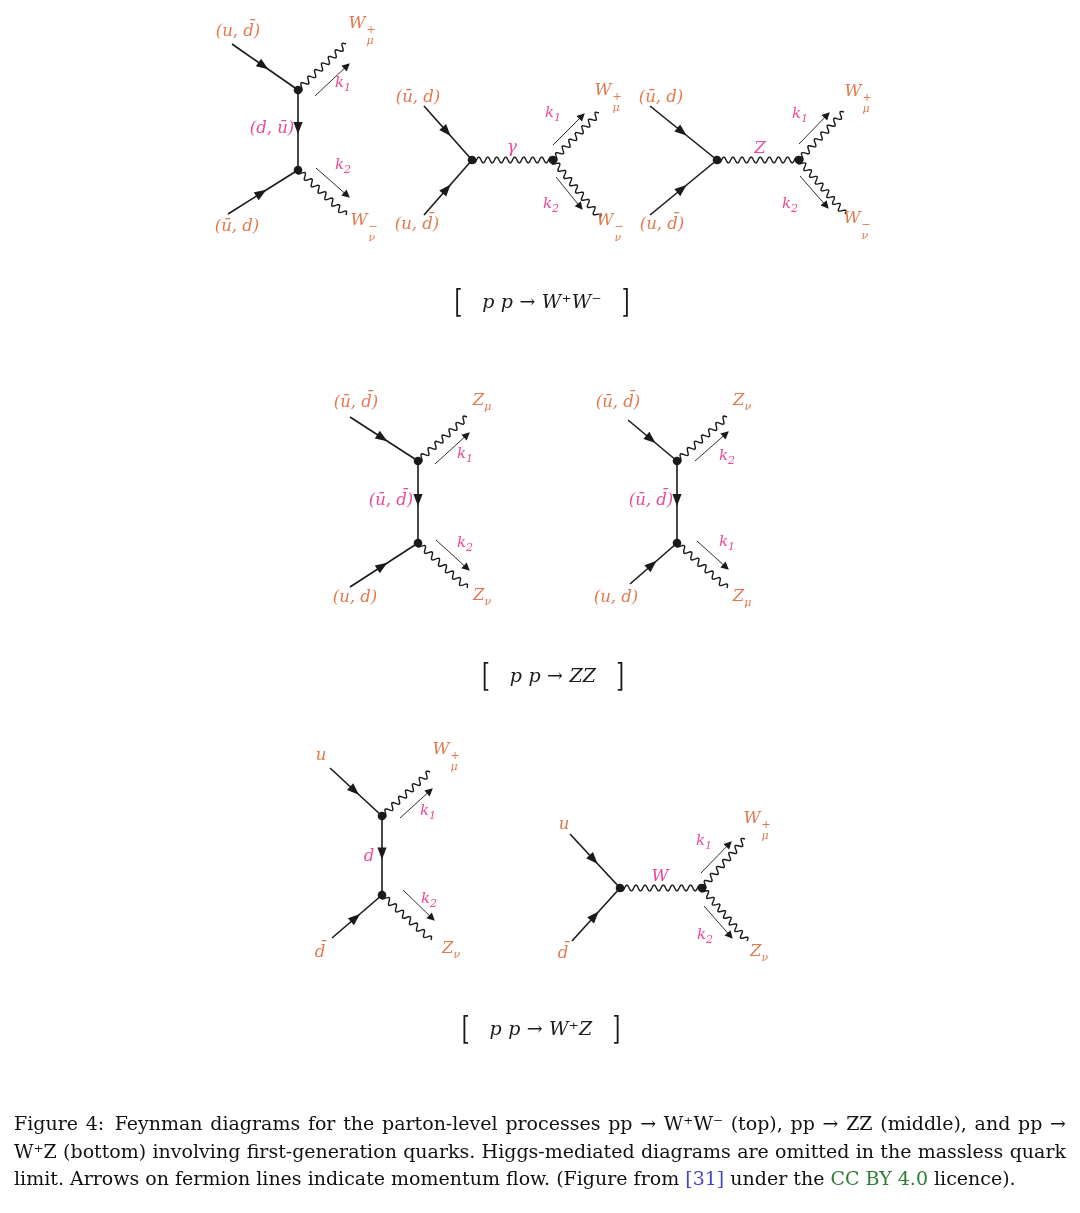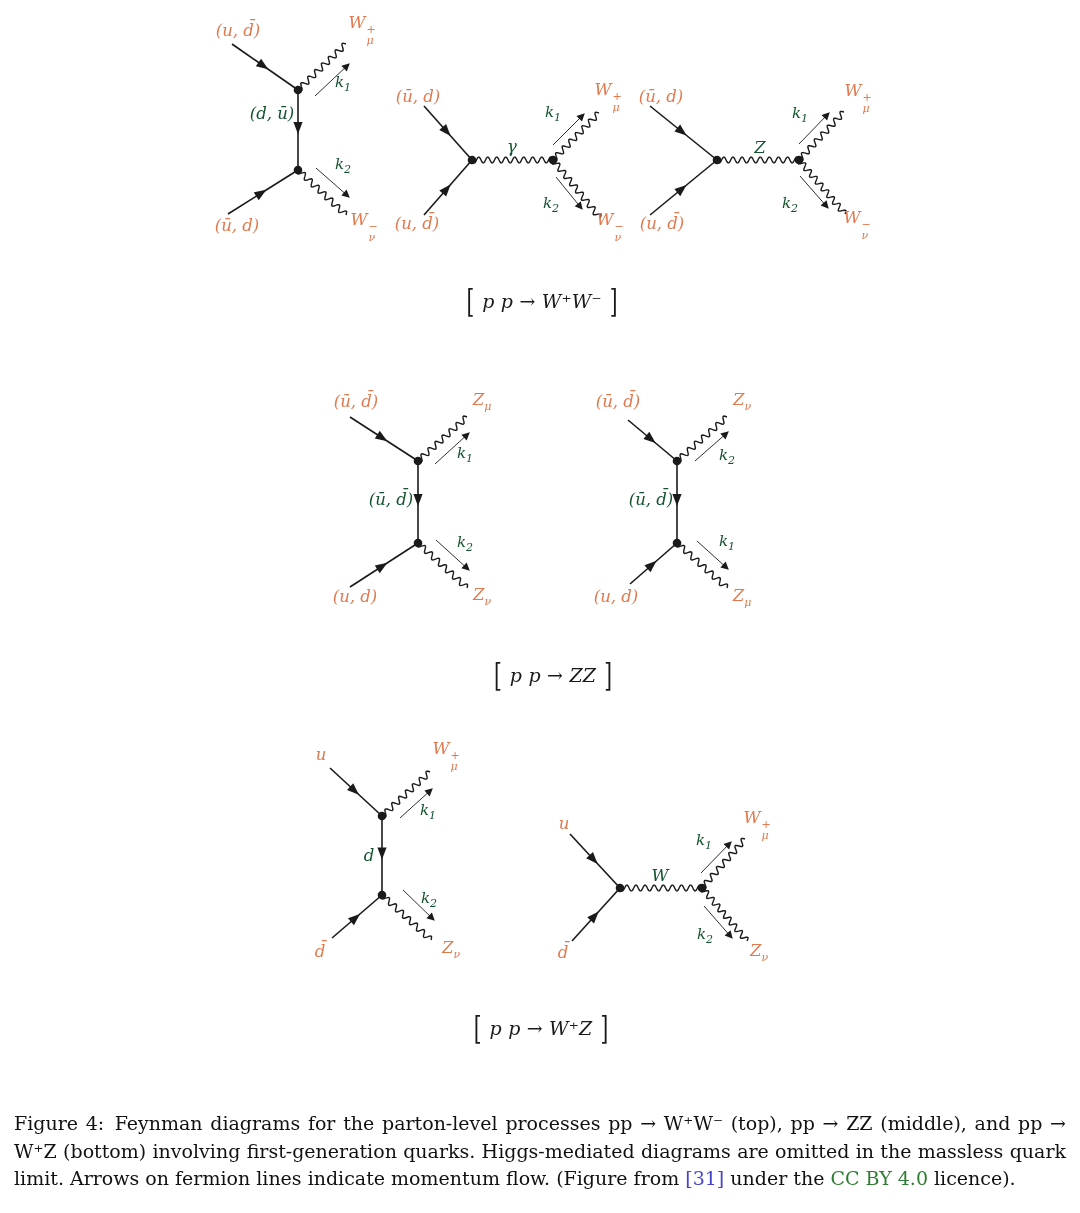--- a/index.html
+++ b/index.html
@@ -4,30 +4,30 @@
 <style>
   html,body{margin:0;padding:0;background:#ffffff;}
   .page{position:relative;width:1080px;height:1213px;background:#ffffff;overflow:hidden;
         font-family:"DejaVu Serif", serif;color:#1a1a1a;}
   svg.art{position:absolute;left:0;top:0;}
   path.fermion{stroke:var(--ink,#1a1a1a);stroke-width:1.6;fill:none;marker-mid:url(#fa);}
   path.wavy{stroke:var(--ink,#1a1a1a);stroke-width:1.4;fill:none;}
   path.mom{stroke:var(--ink,#1a1a1a);stroke-width:0.9;fill:none;marker-end:url(#ma);}
   circle.vx{fill:var(--ink,#1a1a1a);}
   .lbl{position:absolute;transform:translate(-50%,-50%);font-style:italic;font-size:16.5px;
-       line-height:1;white-space:nowrap;color:#14532d;}
+       line-height:1;white-space:nowrap;color:#ec4899;}
   .lbl sub{font-size:11px;font-style:italic;}
   .orange{color:var(--particle-label,#E2794E);}
   .k{font-size:15px;}
   .ss{display:inline-flex;flex-direction:column;align-items:flex-start;font-size:11px;
       line-height:1.0;vertical-align:-0.45em;margin-left:1px;}
   .proc{position:absolute;transform:translate(-50%,-50%);display:flex;align-items:center;
         font-size:19px;white-space:nowrap;color:#1a1a1a;}
   .proc .br{display:inline-block;transform:scaleY(1.62);font-size:20px;font-style:normal;}
-  .proc .pbody{font-style:italic;margin:0 8px;letter-spacing:0.2px;}
+  .proc .pbody{font-style:italic;margin:0 20px;letter-spacing:0.2px;}
   .caption{position:absolute;left:14px;top:1091px;width:1052px;font-size:19px;
            line-height:27.5px;text-align:justify;color:#111;}
   .cap-lead{margin-right:0.55em;margin-top:48px;}
   .cmath{}
   .ref{color:var(--ref-link,#4444CC);cursor:pointer;}
   .lic{color:var(--license-green,#2E7D32);cursor:pointer;}
 </style>
 </head>
 <body>
 
@@ -127,21 +127,21 @@
       <circle class="vx" cx="702" cy="888" r="4.3"></circle>
     </g>
   </svg>
 
   <span class="lbl orange" style="left:238px;top:31px">(u, d̄)</span>
   <span class="lbl orange" style="left:362px;top:30px"><span>W</span><span class="ss">
         <span>+</span>
         <span>μ</span>
       </span></span>
   <span class="lbl k" style="left:343px;top:84px"><span>k</span><sub>1</sub></span>
-  <span class="lbl" style="left:272px;top:114px">(d, ū)</span>
+  <span class="lbl" style="left:272px;top:128px">(d, ū)</span>
   <span class="lbl k" style="left:343px;top:166px"><span>k</span><sub>2</sub></span>
   <span class="lbl orange" style="left:237px;top:226px">(ū, d)</span>
   <span class="lbl orange" style="left:364px;top:227px"><span>W</span><span class="ss">
         <span>−</span>
         <span>ν</span>
       </span></span>
 
   <span class="lbl orange" style="left:418px;top:97px">(ū, d)</span>
   <span class="lbl" style="left:512px;top:147px">γ</span>
   <span class="lbl k" style="left:553px;top:114px"><span>k</span><sub>1</sub></span>

